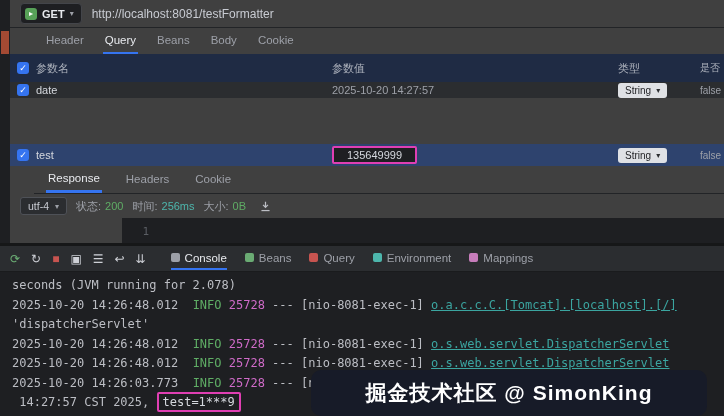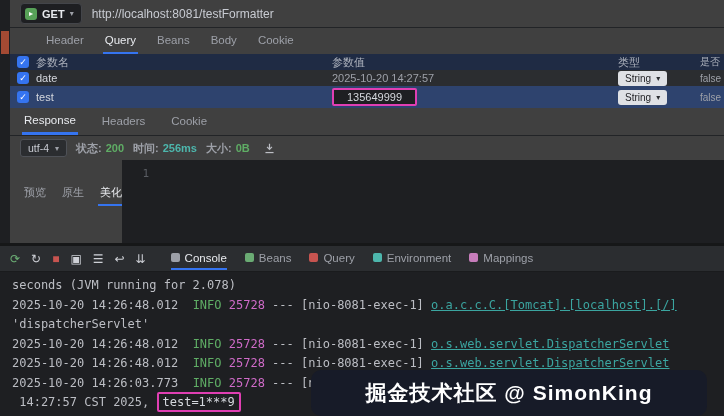--- a/index.html
+++ b/index.html
@@ -21,41 +21,41 @@
   .caret { font-size:8px; color:#9da0a8; }
   .caret::after { content:"▾"; }
   .caret.dark { color:#2b2d30; }
   .url-text { flex:1; font-size:12px; color:#c8cbd2; white-space:nowrap; overflow:hidden; }
 
   .req-tabs { height:26px; display:flex; align-items:flex-end; gap:17px; padding-left:34px; }
   .tab { font-size:11.5px; color:#9da0a8; padding:3px 2px 6px; border-bottom:2px solid transparent; cursor:pointer; white-space:nowrap; }
   .tab.active { color:#e8eaee; border-bottom-color:#3574f0; }
 
   .t-row { display:flex; align-items:center; width:100%; overflow:hidden; }
-  .t-head { height:16px; background:#1f2b44; font-size:10px; color:#aeb3bd; }
+  .t-head { height:28px; background:#1f2b44; font-size:10px; color:#aeb3bd; }
   .r-plain { height:16px; background:#2b2d30; }
-  .r-selected { height:22px; background:#2e436e; }
+  .r-selected { height:22px; background:#2e436e;margin-top:46px; }
   .col-cb { width:26px; flex:0 0 26px; display:flex; justify-content:center; }
   .col-name { width:296px; flex:0 0 296px; font-size:11px; color:#d5d8de; }
   .t-head .col-name, .t-head .col-value, .t-head .col-type, .t-head .col-req { color:#aeb3bd; }
   .col-value { width:286px; flex:0 0 286px; font-size:11px; }
   .col-type { width:64px; flex:0 0 64px; font-size:11px; }
   .col-req { width:42px; flex:0 0 42px; font-size:10px; padding-left:18px; color:#9da0a8; white-space:nowrap; }
   .cb { width:12px; height:12px; background:#3574f0; border-radius:3px; color:#fff; font-size:9px; line-height:12px; text-align:center; cursor:pointer; }
   .cb.checked::after { content:"✓"; }
   .value-plain { color:#9da0a8; }
   .value-pill { display:inline-block; border:2px solid #e03fb3; background:#1e1f22; border-radius:2px; padding:1px 13px; font-size:11px; color:#d5d8de; }
   .type-combo { display:inline-flex; align-items:center; gap:5px; background:#dfe1e5; color:#1e1f22; border-radius:3px; padding:1px 7px; font-size:10px; height:15px; cursor:pointer; }
 
-  .resp-tabs { height:28px; display:flex; align-items:flex-end; gap:22px; padding-left:12px; border-bottom:1px solid #222427; }
+  .resp-tabs { height:28px; display:flex; align-items:flex-end; gap:22px; padding-left:12px; border-bottom:1px solid #222427;margin-left:24px; }
   .resp-tabs .tab.active { border-bottom-width:3px; }
 
   .resp-meta { height:24px; display:flex; align-items:center; gap:9px; padding-left:10px; font-size:11px; color:#9da0a8; }
   .enc-combo { display:inline-flex; align-items:center; gap:6px; border:1px solid #4e5157; border-radius:3px; padding:1px 7px; font-size:10.5px; color:#c8cbd2; background:#2b2d30; height:18px; cursor:pointer; }
-  .meta-pair { display:inline-flex; align-items:center; gap:4px;font-weight:bold; }
+  .meta-pair { display:inline-flex; align-items:center; gap:4px; }
   .dl-icon { display:inline-flex; margin-left:4px; cursor:pointer; }
 
   .resp-body { flex:1; display:flex; min-height:0; }
   .view-strip { width:112px; flex:0 0 112px; padding:22px 0 0 12px; display:flex; gap:12px; align-items:flex-start; }
   .view-strip .tab { font-size:11px; padding-bottom:4px; }
   .editor { flex:1; background:#1e1f22; padding-top:7px; display:flex; }
   .gutter { width:36px; text-align:right; padding-right:9px; color:#5a5d63; font:11px "DejaVu Sans Mono", monospace; }
 
   .panel-divider { height:3px; background:#161718; }
 

